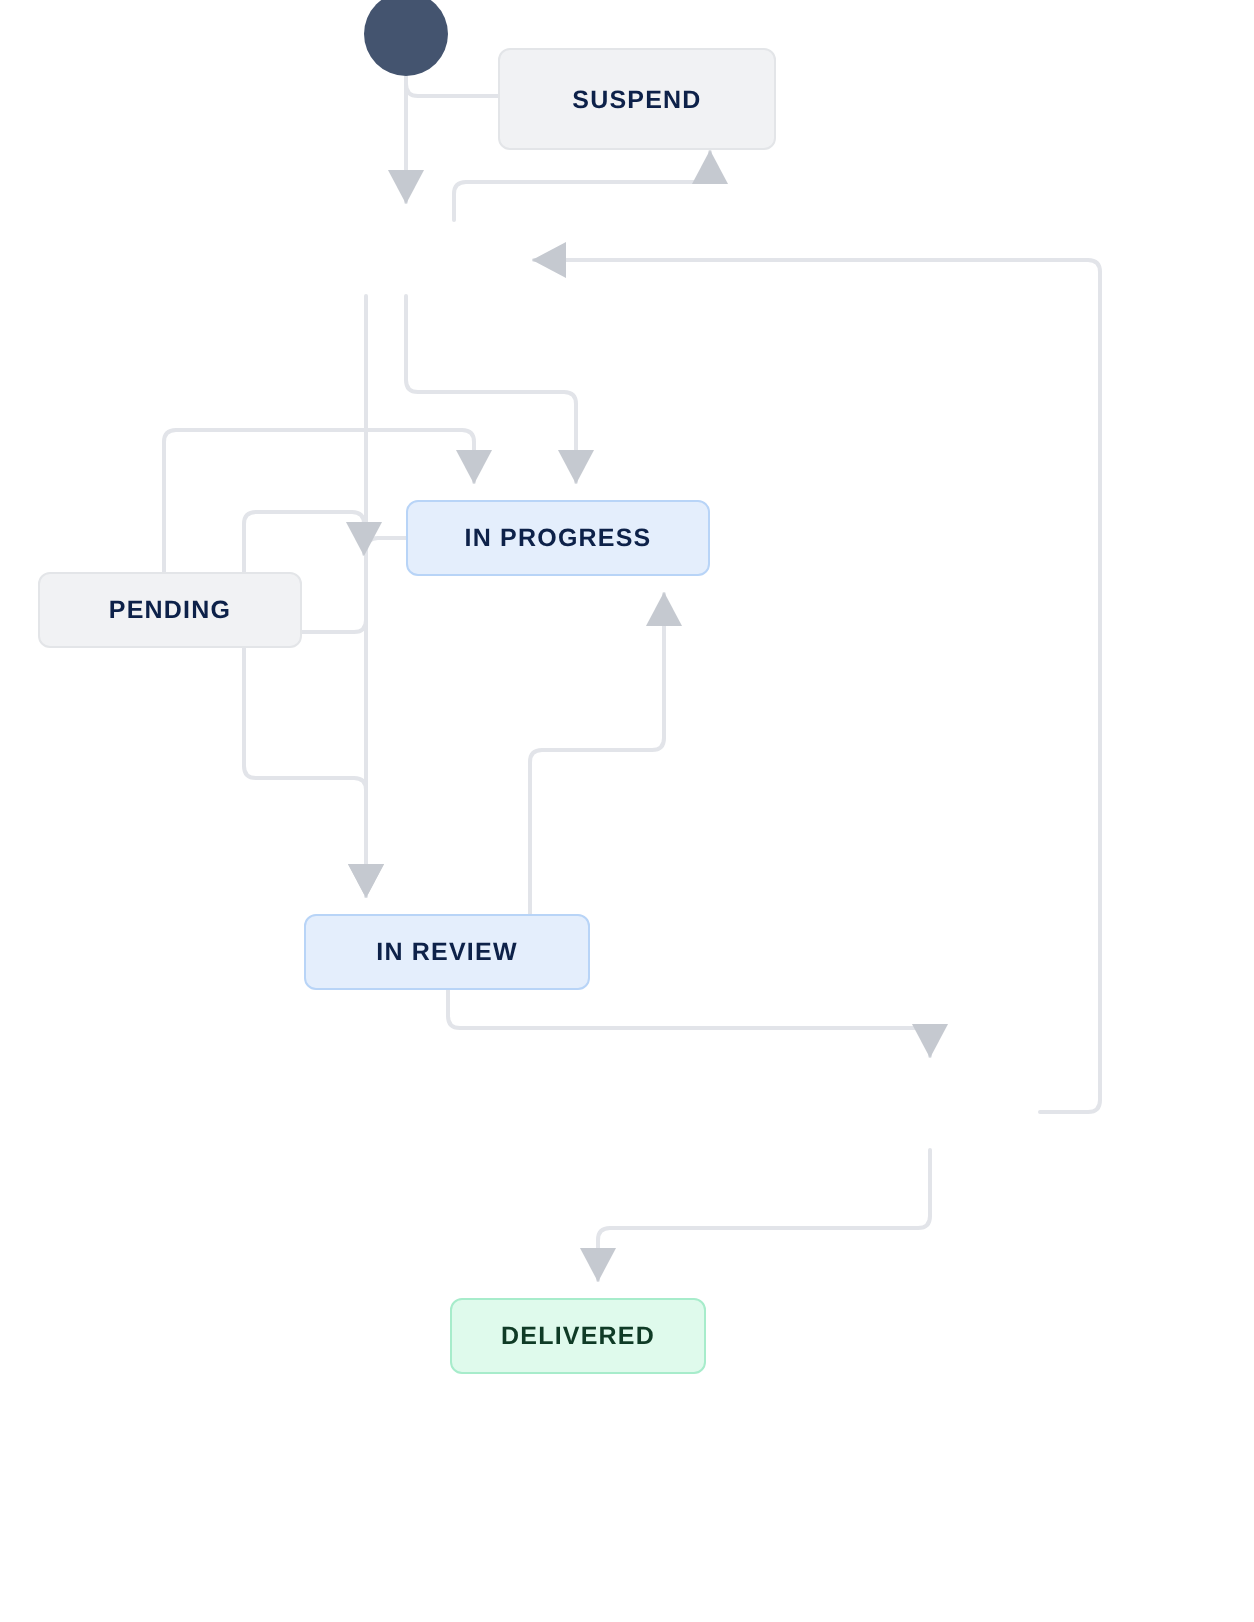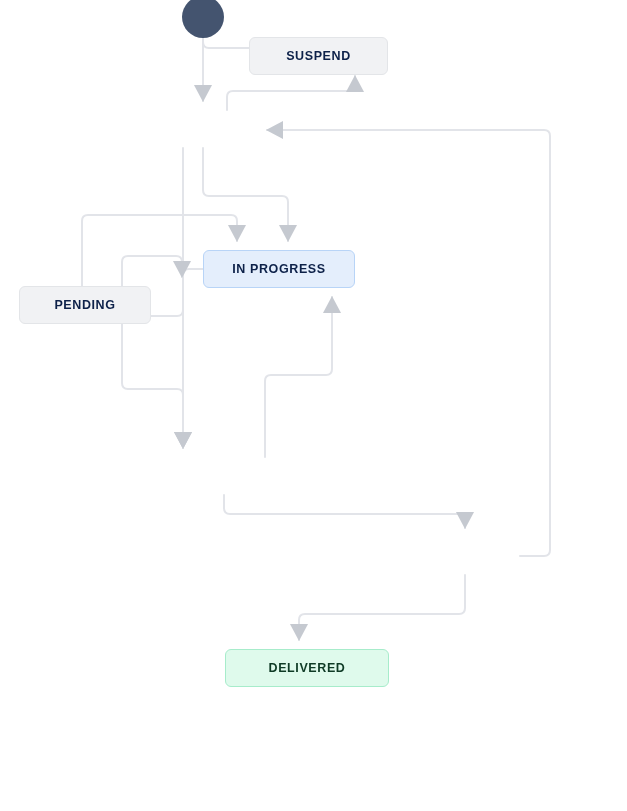--- a/index.html
+++ b/index.html
@@ -103,32 +103,35 @@
       <path d="M224,495 L224,508 Q224,514 230,514 L459,514 Q465,514 465,520 L465,528" marker-end="url(#arrow-down)"></path>
 
       <path d="M520,556 L544,556 Q550,556 550,550 L550,136 Q550,130 544,130 L267,130" marker-end="url(#arrow-left)"></path>
 
       <path d="M465,575 L465,608 Q465,614 459,614 L305,614 Q299,614 299,620 L299,640" marker-end="url(#arrow-down)"></path>
     </g>
   </svg>
 
   <div class="start-node" style="left:182px; top:-4px; width:42px; height:42px;"></div>
 
-  <div class="node node-gray" style="left:249px; top:37px; width:139px; height:38px;text-align:center;">
+  <div class="node node-gray" style="left:249px; top:24px; width:139px; height:51px;text-align:center;">
     <span>SUSPEND</span>
   </div>
 
 
   <div class="node node-blue" style="left:203px; top:250px; width:152px; height:38px;">
     <span>IN PROGRESS</span>
   </div>
 
   <div class="node node-gray" style="left:19px; top:286px; width:132px; height:38px;">
     <span>PENDING</span>
   </div>
 
+  <div class="node node-blue" style="left:152px; top:457px; width:143px; height:38px;">
+    <span>IN REVIEW</span>
+  </div>
 
 
-  <div class="node node-green" style="left:225px; top:649px; width:164px; height:38px;">
+  <div class="node node-green" style="left:225px; top:649px; width:128px; height:38px;">
     <span>DELIVERED</span>
   </div>
 
 </div>
 
 </body></html>

